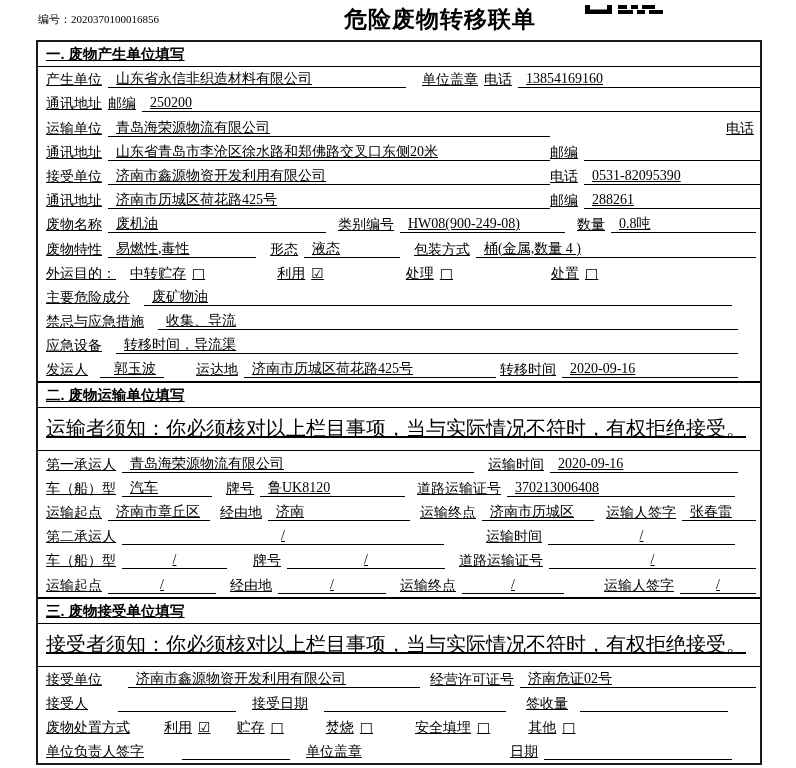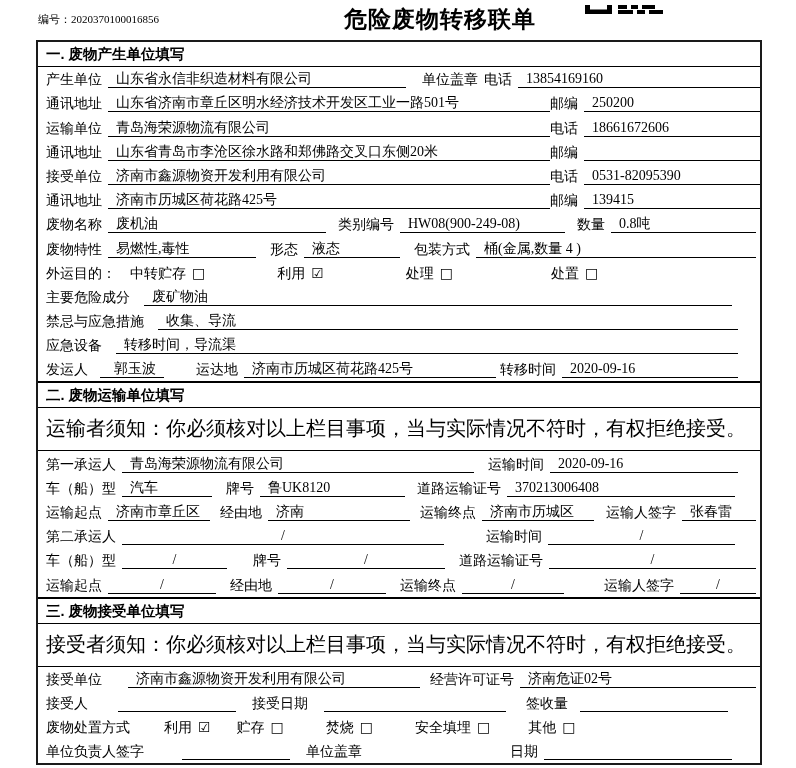--- a/index.html
+++ b/index.html
@@ -4,21 +4,21 @@
 <style>
   html,body{margin:0;padding:0;background:#fff;}
   body{width:796px;height:768px;overflow:hidden;font-family:"Liberation Serif","DejaVu Serif",serif;color:#000;}
   .page{position:relative;width:796px;height:768px;}
   
   .doc-header{position:relative;height:40px;}
   .serial{position:absolute;left:38px;top:12px;font-size:11px;white-space:nowrap;}
   .doc-title{position:absolute;left:84px;right:0;top:4px;text-align:center;font-size:23px;font-weight:bold;letter-spacing:1px;}
   .qr-frag{position:absolute;left:585px;top:0;width:78px;height:9px;}
   
-  .form-table{margin-left:36px;width:726px;border:2px solid #1a1a1a;box-sizing:border-box;background:#fff;}
+  .form-table{margin-left:36px;width:726px;border:2px solid #1a1a1a;box-sizing:border-box;background:#fff;text-decoration:underline;}
   .sec-title{font-family:"Liberation Sans","DejaVu Sans",sans-serif;font-weight:bold;font-size:14.5px;padding:3px 8px 2px 8px;border-bottom:1px solid #000;}
   .sec-sep{border-top:2px solid #000;}
   .notice{font-size:20px;padding:7px 8px 8px 8px;border-bottom:1px solid #000;}
   .fr{height:24.2px;display:flex;align-items:flex-end;padding:0 0 3px 8px;box-sizing:border-box;font-size:14px;line-height:17px;}
   .lbl{white-space:nowrap;margin-right:6px;}
   .v{border-bottom:1px solid #000;padding:0 2px 0 8px;white-space:nowrap;box-sizing:border-box;min-height:17px;}
   .v.c{text-align:center;padding:0;}
   .fill{flex:1;}
   .opt{white-space:nowrap;}
   .cb{font-family:"DejaVu Sans",sans-serif;font-size:14px;margin-left:6px;}
@@ -54,51 +54,49 @@
     <div class="fr">
       <span class="lbl">产生单位</span>
       <span class="v" style="width:298px">山东省永信非织造材料有限公司</span>
       <span class="lbl" style="margin-left:16px">单位盖章</span>
       <span class="lbl" style="margin-left:auto">电话</span>
       <span class="v fill">13854169160</span>
     </div>
 
     <div class="fr">
       <span class="lbl">通讯地址</span>
-      <span class="v" style="width:442px">山东省济南市章丘区明水经济技术开发区工业一路501号</span>
       <span class="lbl" style="margin-left:auto">邮编</span>
       <span class="v fill">250200</span>
     </div>
 
     <div class="fr">
       <span class="lbl">运输单位</span>
       <span class="v" style="width:442px">青岛海荣源物流有限公司</span>
       <span class="lbl" style="margin-left:auto">电话</span>
-      <span class="v fill">18661672606</span>
     </div>
 
     <div class="fr">
       <span class="lbl">通讯地址</span>
       <span class="v" style="width:442px">山东省青岛市李沧区徐水路和郑佛路交叉口东侧20米</span>
       <span class="lbl" style="margin-left:auto">邮编</span>
       <span class="v fill"></span>
     </div>
 
     <div class="fr">
       <span class="lbl">接受单位</span>
       <span class="v" style="width:442px">济南市鑫源物资开发利用有限公司</span>
       <span class="lbl" style="margin-left:auto">电话</span>
       <span class="v fill">0531-82095390</span>
     </div>
 
     <div class="fr">
       <span class="lbl">通讯地址</span>
       <span class="v" style="width:442px">济南市历城区荷花路425号</span>
       <span class="lbl" style="margin-left:auto">邮编</span>
-      <span class="v fill">139415</span>
+      <span class="v fill">288261</span>
     </div>
 
     <div class="fr">
       <span class="lbl">废物名称</span>
       <span class="v" style="width:218px">废机油</span>
       <span class="lbl" style="margin-left:12px">类别编号</span>
       <span class="v" style="width:165px">HW08(900-249-08)</span>
       <span class="lbl" style="margin-left:12px">数量</span>
       <span class="v fill" style="margin-right:4px">0.8吨</span>
     </div>

